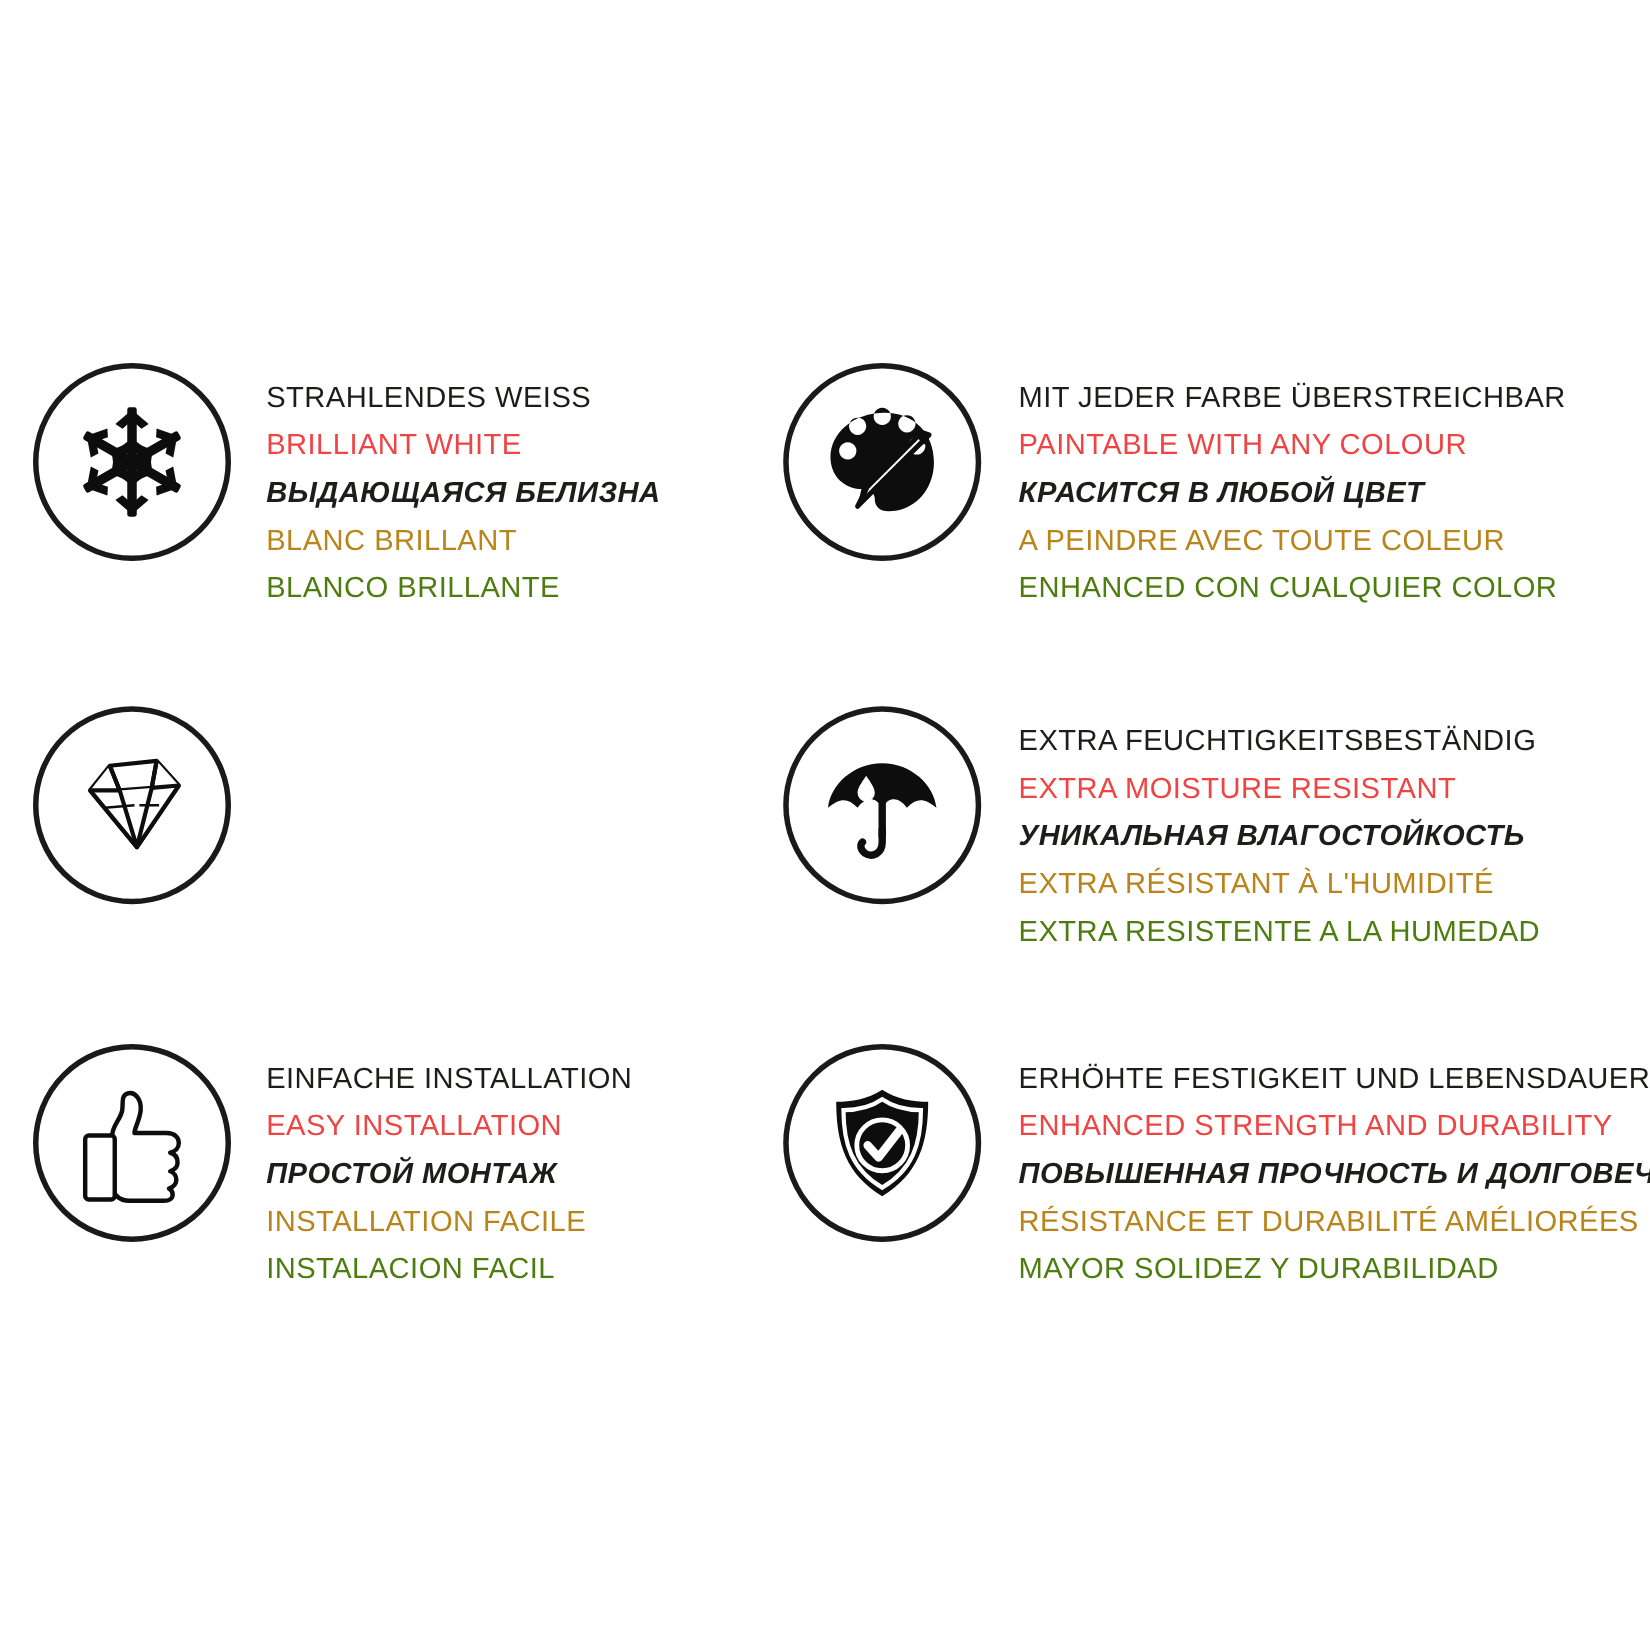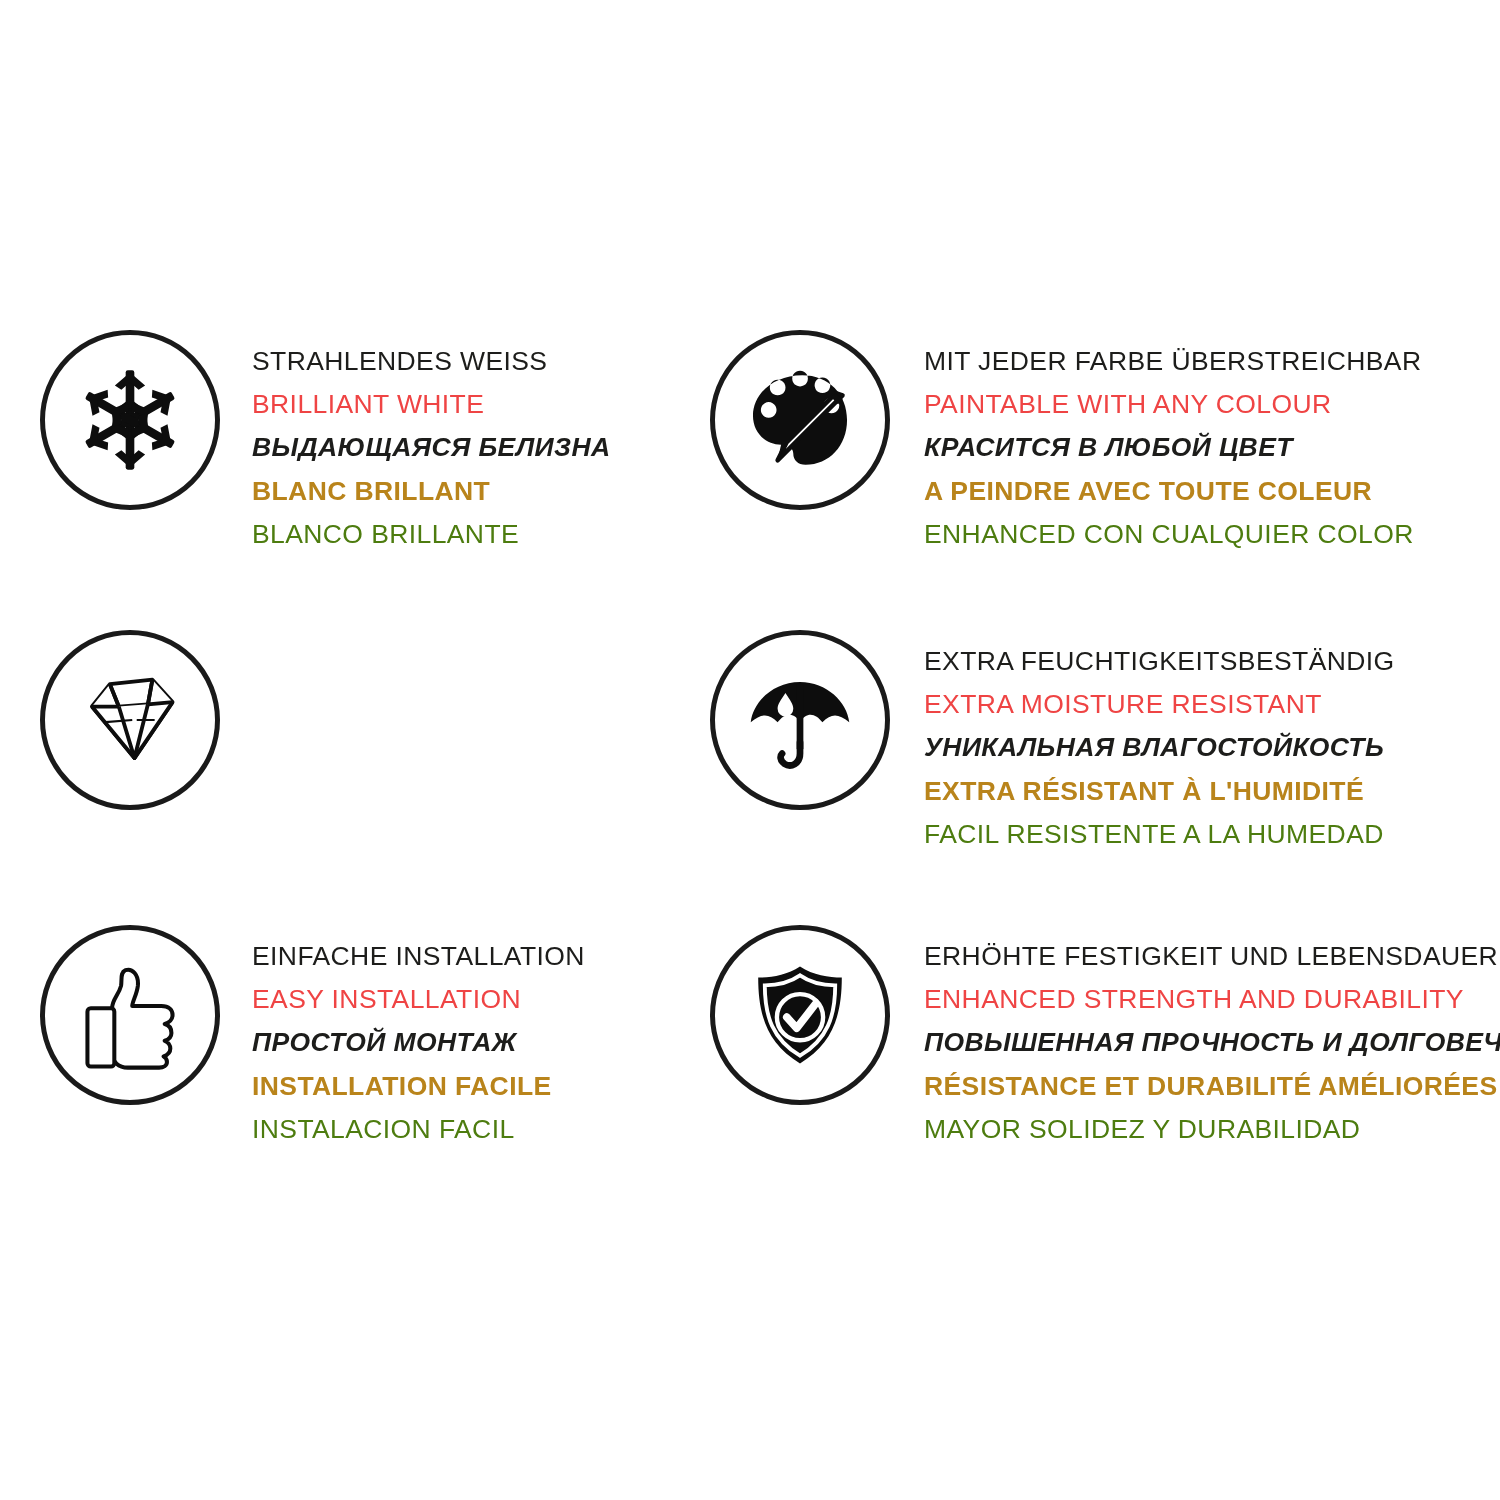--- a/index.html
+++ b/index.html
@@ -14,26 +14,27 @@
     overflow: hidden;
   }
   .board {
     position: relative;
     width: 1500px;
     height: 1500px;
     background: #ffffff;
   }
   .grid {
     position: absolute;
-    left: 40px;
+    left: 30px;
     top: 330px;
     width: 1420px;
     display: grid;
     grid-template-columns: 670px 750px;
     grid-template-rows: 300px 295px 300px;
+    gap: 12px;
   }
   .feature {
     display: flex;
     align-items: flex-start;
   }
   .icon-wrap {
     flex: 0 0 auto;
     width: 180px;
     height: 180px;
     position: relative;
@@ -69,21 +70,21 @@
   }
   .line {
     font-size: 26.5px;
     letter-spacing: 0.4px;
     line-height: 1.63;
     white-space: nowrap;
   }
   .line.de { color: #1d1d1b; }
   .line.en { color: #ef4444; }
   .line.ru { color: #1d1d1b; font-style: italic; font-weight: 600; }
-  .line.fr { color: #b9841b; font-weight: bold; }
+  .line.fr { color: #b9841b; }
   .line.es { color: #4d7c0f; }
 
   
   .feature.col-right .lines { padding-left: 34px; }
 </style>
 </head>
 <body>
 
 <div class="board">
   <div class="grid">
@@ -187,21 +188,21 @@
             <path d="M50 70 L50 80 C50 89 42 93 36 89 C32 86 32 82 34 80" fill="none" stroke="#0d0d0d" stroke-width="6" stroke-linecap="round"></path>
             <path d="M37 26 C33 32 30 36 30 40 a7 7 0 0 0 14 0 c0 -4 -3 -8 -7 -14 Z" fill="#ffffff"></path>
           </svg>
         </div>
       </div>
       <div class="lines">
         <div class="line de">EXTRA FEUCHTIGKEITSBESTÄNDIG</div>
         <div class="line en">EXTRA MOISTURE RESISTANT</div>
         <div class="line ru">УНИКАЛЬНАЯ ВЛАГОСТОЙКОСТЬ</div>
         <div class="line fr">EXTRA RÉSISTANT À L'HUMIDITÉ</div>
-        <div class="line es">FACIL RESISTENTE A LA HUMEDAD</div>
+        <div class="line es">EXTRA RESISTENTE A LA HUMEDAD</div>
       </div>
     </div>
 
     <div class="feature col-left">
       <div class="icon-wrap">
         <div class="circle"></div>
         <div class="glyph">
           <svg width="112" height="112" viewBox="0 0 100 100">
             <g fill="#ffffff" stroke="#0d0d0d" stroke-width="3.6" stroke-linejoin="round">
               <path d="M34 44 C34 36 40 32 42 24 C43 18 41 12 46 10 C52 8 58 14 57 24 C56 32 52 38 52 42 L78 42 C85 42 88 46 88 50 C88 54 85 57 81 58 C85 59 87 62 87 66 C87 70 84 72 81 73 C84 74 86 77 86 80 C86 84 83 86 80 87 C82 88 83 90 83 92 C83 95 80 97 76 97 L48 97 C40 97 34 92 34 84 Z"></path>

